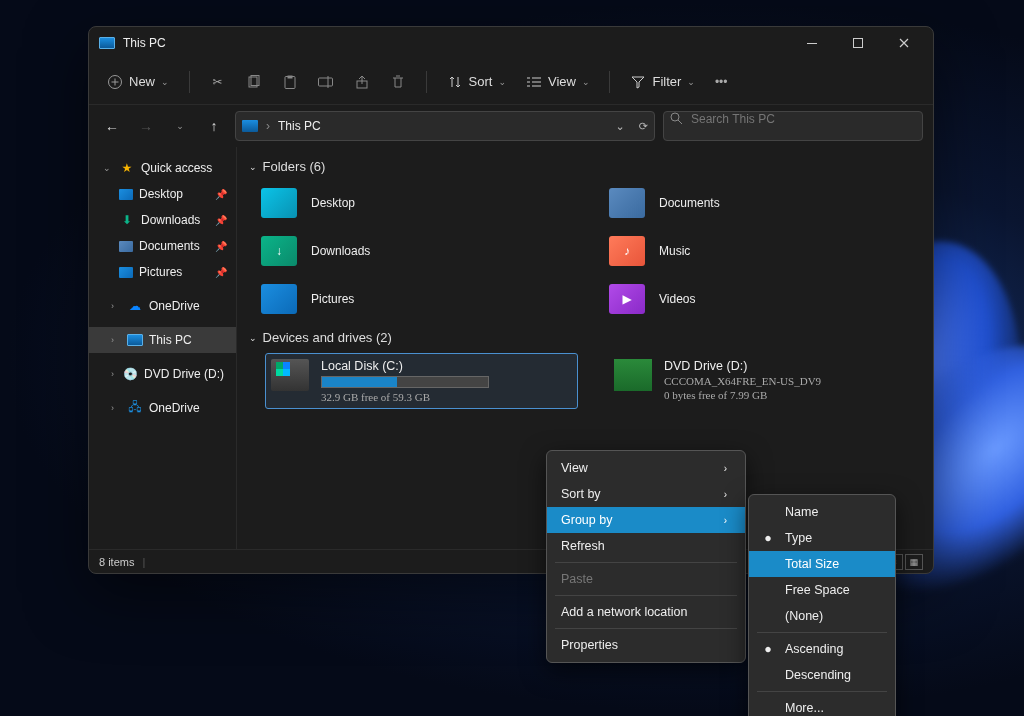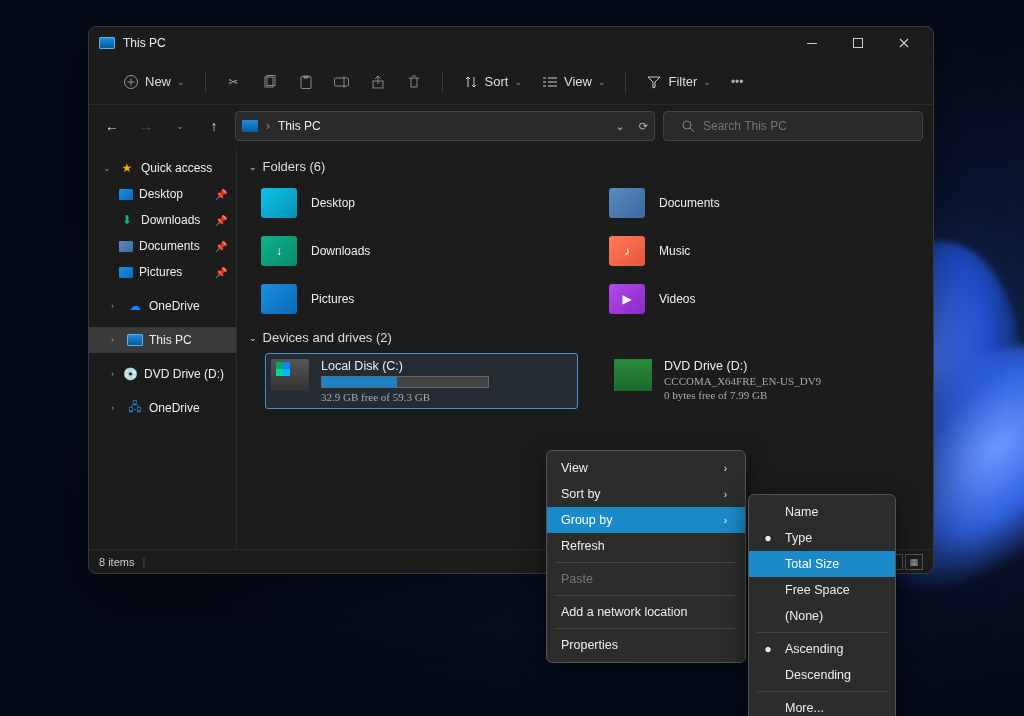--- a/index.html
+++ b/index.html
@@ -19,35 +19,35 @@
   background: #1c1c1c; border: 1px solid #3a3a3a; border-radius: 8px;
   box-shadow: 0 20px 60px rgba(0,0,0,0.5); overflow: hidden; color: #fff;
   font-size: 12px;
 }
 .titlebar { display: flex; align-items: center; height: 32px; padding: 0 6px; }
 .title-icon { width: 16px; height: 12px; background: linear-gradient(#1b8ee0, #0b5a9a); border: 1px solid #5ab0e8; margin: 0 8px 0 4px; border-radius: 1px; }
 .title-text { font-size: 12px; color: #eee; }
 .win-controls { margin-left: auto; display: flex; }
 .win-btn { width: 46px; height: 32px; display: flex; align-items: center; justify-content: center; color: #ccc; font-size: 10px; }
 
-.toolbar { display: flex; align-items: center; height: 46px; border-bottom: 1px solid #2a2a2a; padding: 0 26px; gap: 4px; }
+.toolbar { display: flex; align-items: center; height: 46px; border-bottom: 1px solid #2a2a2a; padding: 0 10px; gap: 4px; }
 .tb-sep { width: 1px; height: 22px; background: #3a3a3a; margin: 0 8px; }
 .tb-btn { display: flex; align-items: center; gap: 6px; padding: 6px 8px; border-radius: 4px; color: #aaa; }
 .tb-label { color: #ddd; font-size: 13px; }
 .chev { font-size: 9px; color: #999; }
 .tb-icon { width: 16px; height: 16px; display: flex; align-items: center; justify-content: center; }
 
 .navbar { display: flex; align-items: center; height: 42px; padding: 0 10px; gap: 8px; }
 .nav-btn { width: 26px; height: 26px; display: flex; align-items: center; justify-content: center; color: #ddd; font-size: 14px; border-radius: 3px; }
 .nav-btn.dim { color: #555; }
 .addr { flex: 1; display: flex; align-items: center; background: #2a2a2a; border: 1px solid #444; border-radius: 4px; height: 30px; padding: 0 6px; gap: 8px; }
 .addr-icon { width: 16px; height: 12px; background: linear-gradient(#1b8ee0, #0b5a9a); border-radius: 1px; }
 .addr-text { color: #eee; font-size: 12px; }
 .addr-ctrls { margin-left: auto; display: flex; gap: 14px; color: #bbb; font-size: 11px; }
-.search { width: 260px; display: flex; align-items: center; background: #2a2a2a; border: 1px solid #444; border-radius: 4px; height: 30px; padding: 0 18px; color: #888; gap: 8px; }
+.search { width: 260px; display: flex; align-items: flex-start; background: #2a2a2a; border: 1px solid #444; border-radius: 4px; height: 30px; padding: 0 6px; color: #888; gap: 8px; }
 .search input { background: transparent; border: none; outline: none; color: #ddd; font-size: 12px; width: 100%; }
 
 .body { display: flex; height: calc(100% - 32px - 46px - 42px - 24px); }
 .sidebar { width: 148px; border-right: 1px solid #2a2a2a; padding: 8px 0; overflow: hidden; }
 .sb-item { display: flex; align-items: center; height: 26px; padding: 0 8px 0 14px; gap: 6px; color: #eee; font-size: 12px; white-space: nowrap; }
 .sb-item.selected { background: #3a3a3a; }
 .sb-chev { font-size: 9px; color: #999; width: 10px; }
 .sb-icon { width: 16px; height: 14px; display: inline-flex; align-items: center; justify-content: center; }
 .sb-star { color: #f8b400; }
 .sb-pin { margin-left: auto; color: #888; font-size: 10px; }

